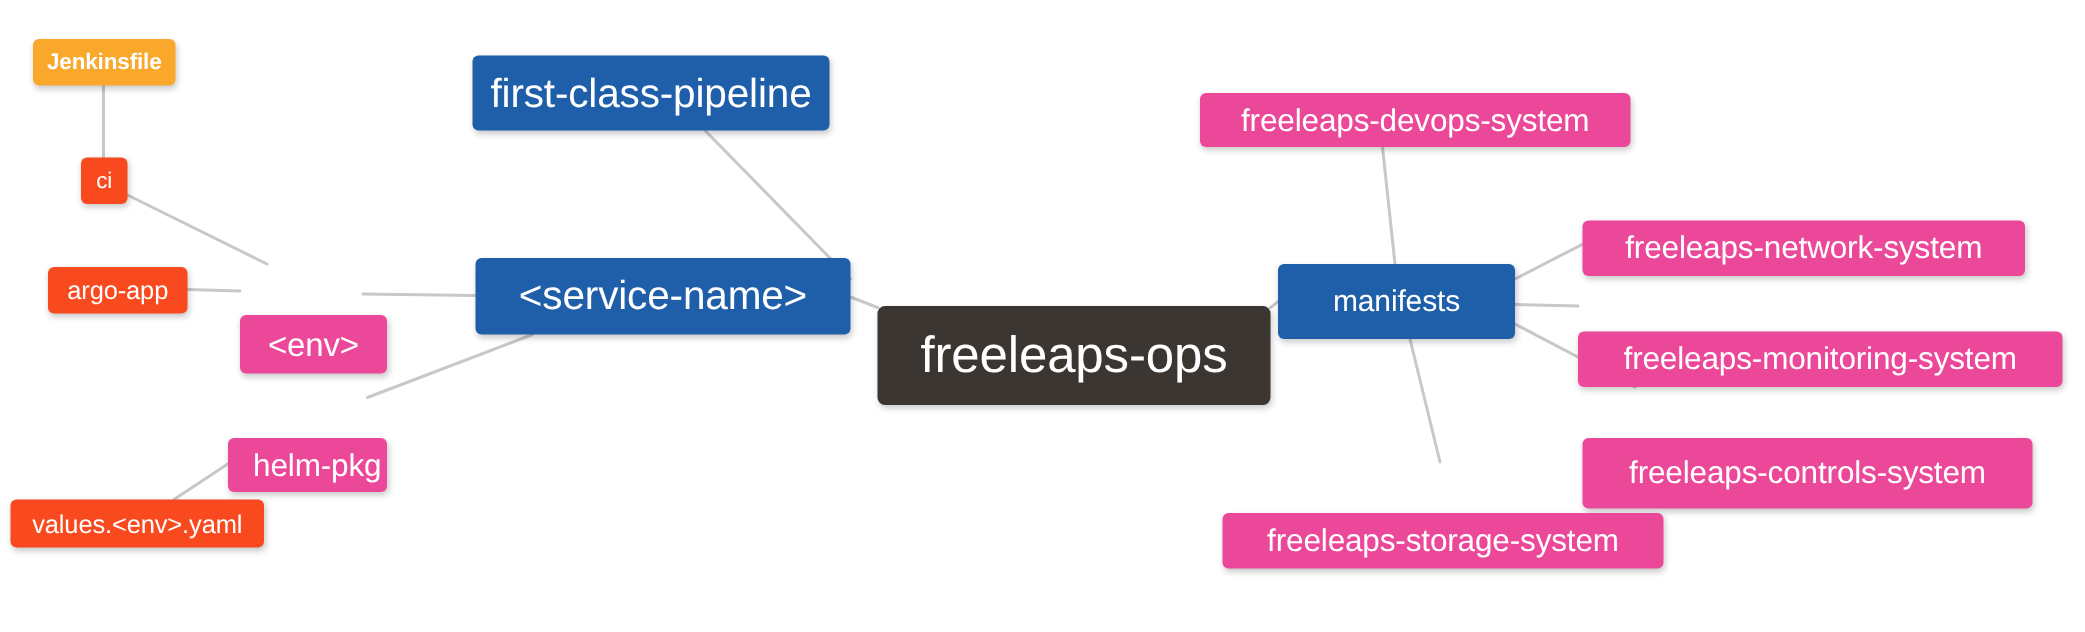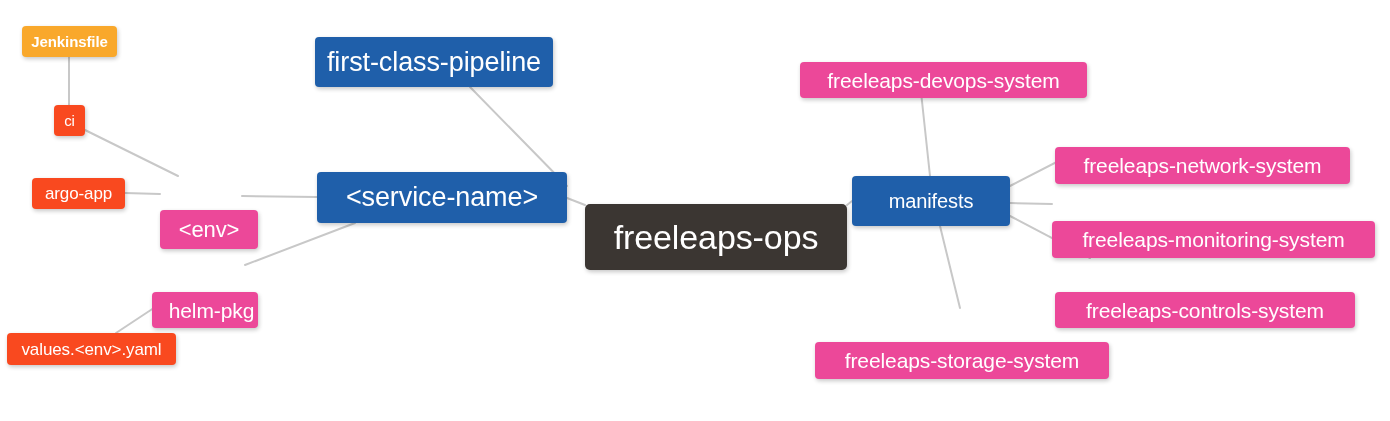--- a/index.html
+++ b/index.html
@@ -74,16 +74,16 @@
       <div class="node blue" style="left: 852px; top: 176px; width: 158px; height: 50px; font-size: 20px;">manifests</div>
       <div class="node green" style="left: 160px; top: 176px; width: 98px; height: 39px; font-size: 22px;">&lt;env&gt;</div>
       <div class="node green" style="left: 152px; top: 258px; width: 106px; height: 36px; font-size: 21px; padding-left: 13px;">helm-pkg</div>
       <div class="node red" style="left: 54px; top: 105px; width: 31px; height: 31px; font-size: 15px;">ci</div>
       <div class="node orange" style="left: 22px; top: 26px; width: 95px; height: 31px; font-size: 15px; font-weight: bold;">Jenkinsfile</div>
       <div class="node red" style="left: 32px; top: 178px; width: 93px; height: 31px; font-size: 17px;">argo-app</div>
       <div class="node red" style="left: 7px; top: 333px; width: 169px; height: 32px; font-size: 17px;">values.&lt;env&gt;.yaml</div>
       <div class="node green" style="left: 800px; top: 28px; width: 287px; height: 36px; font-size: 21px;">freeleaps-devops-system</div>
       <div class="node green" style="left: 1055px; top: 113px; width: 295px; height: 37px; font-size: 21px;">freeleaps-network-system</div>
       <div class="node green" style="left: 1052px; top: 187px; width: 323px; height: 37px; font-size: 21px;">freeleaps-monitoring-system</div>
-      <div class="node green" style="left: 1055px; top: 258px; width: 300px; height: 36px; font-size: 21px;">freeleaps-controls-system</div>
+      <div class="node green" style="left: 1055px; top: 258px; width: 300px; height: 47px; font-size: 21px;">freeleaps-controls-system</div>
       <div class="node green" style="left: 815px; top: 308px; width: 294px; height: 37px; font-size: 21px;">freeleaps-storage-system</div>
     </div>
 </div>
 
 </body></html>

